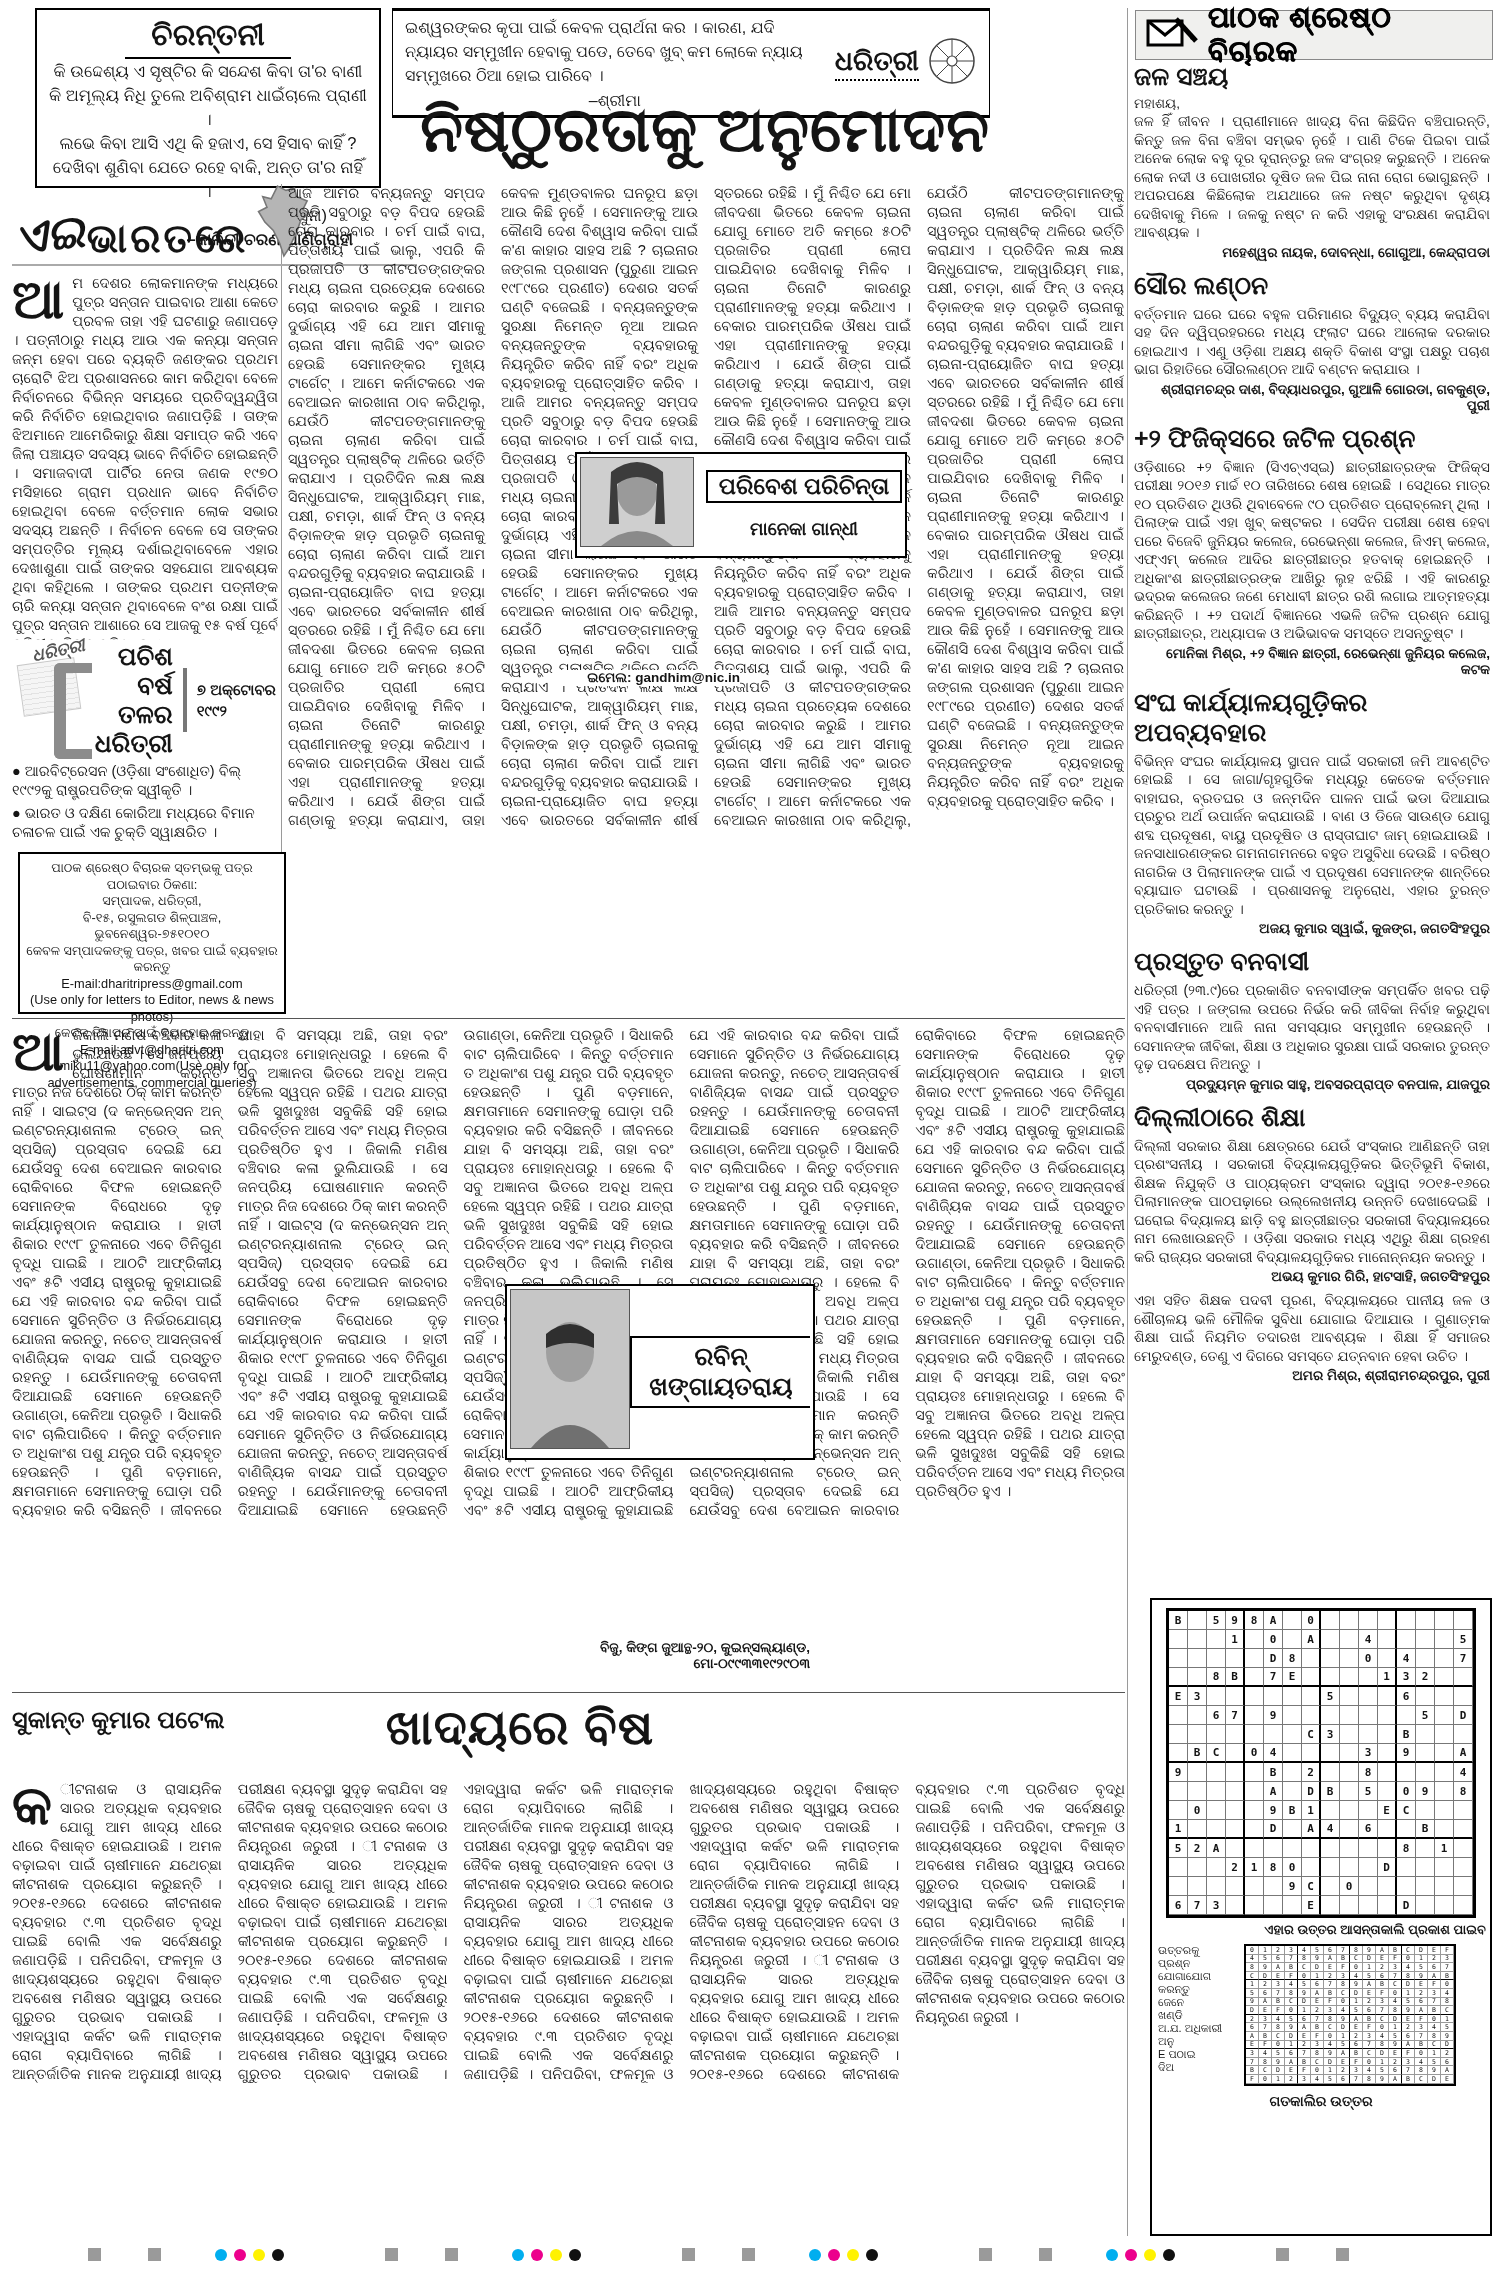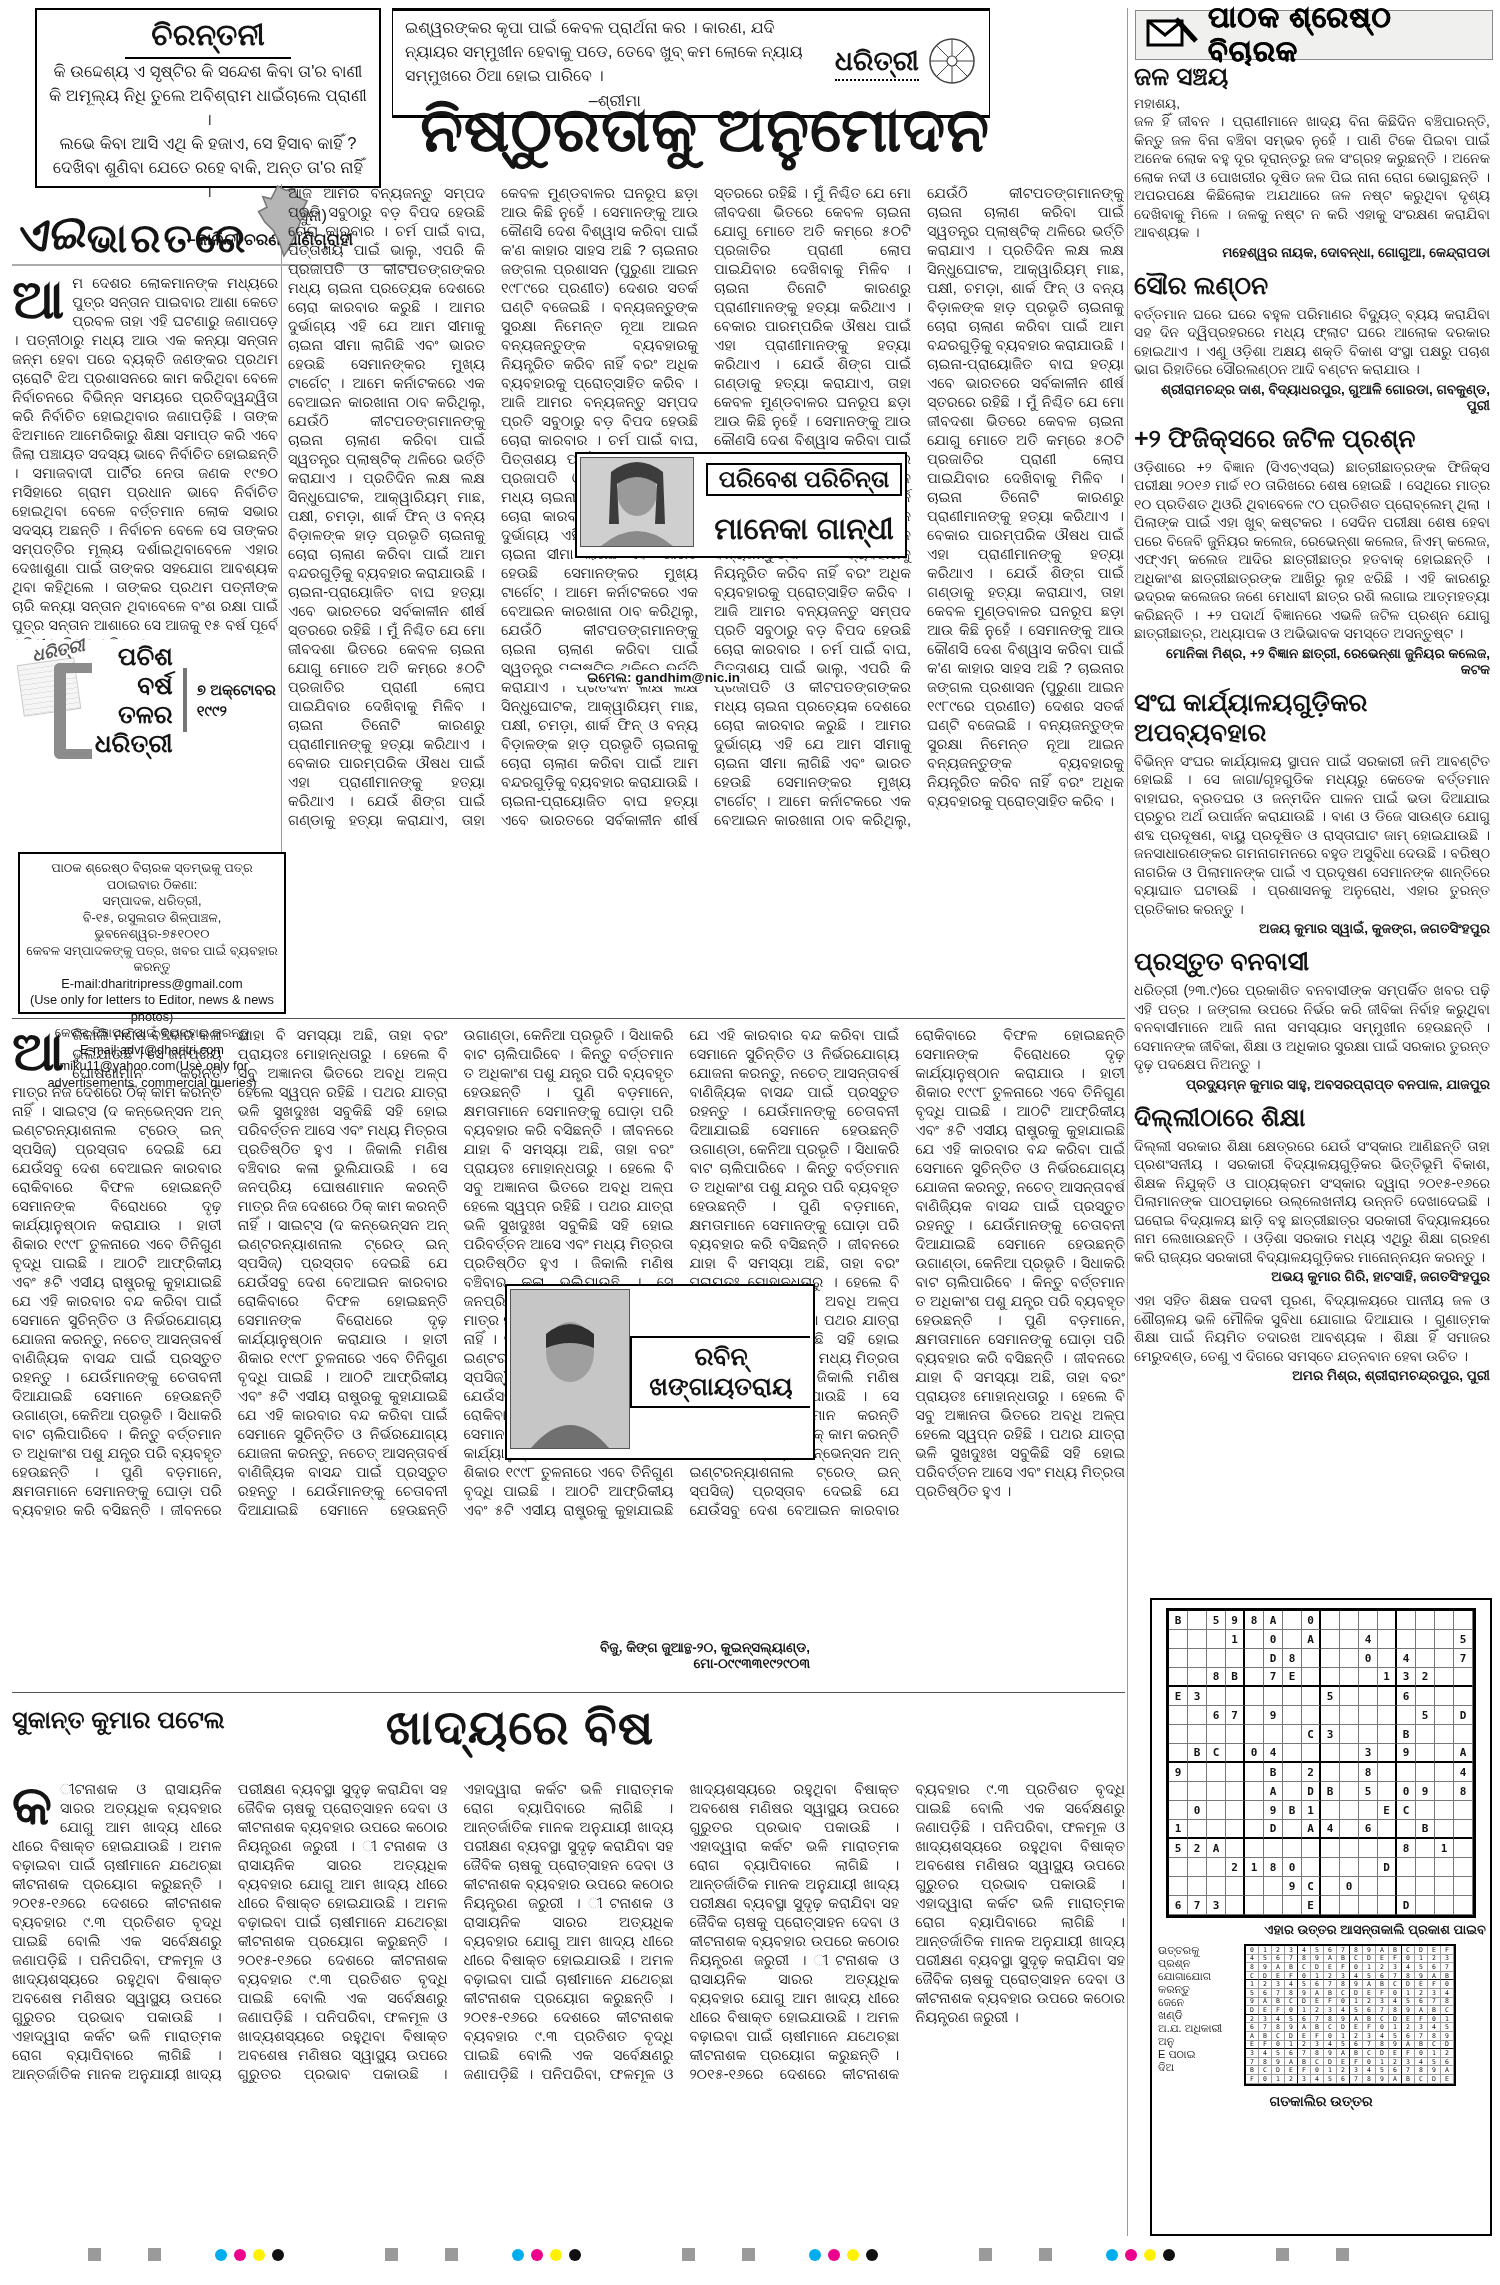--- a/index.html
+++ b/index.html
@@ -162,20 +162,24 @@
     <div class="fb-title right" style="flex:1;">
       <div>ପଚିଶ ବର୍ଷ</div>
       <div>ତଳର ଧରିତ୍ରୀ</div>
     </div>
     <div id="fb-divider"></div>
     <div class="fb-date">
       <div>୭ ଅକ୍ଟୋବର</div>
       <div>୧୯୯୨</div>
     </div>
   </div>
+  <div class="abs" id="flashback-items" style="left:12px;top:762px;width:266px;height:84px;">
+      <div class="fb-item"><span class="fb-bullet">●</span><span>ଆରବିଟ୍ରେସନ (ଓଡ଼ିଶା ସଂଶୋଧିତ) ବିଲ୍ ୧୯୯୨କୁ ରାଷ୍ଟ୍ରପତିଙ୍କ ସ୍ୱୀକୃତି ।</span></div>
+      <div class="fb-item"><span class="fb-bullet">●</span><span>ଭାରତ ଓ ଦକ୍ଷିଣ କୋରିଆ ମଧ୍ୟରେ ବିମାନ ଚଳାଚଳ ପାଇଁ ଏକ ଚୁକ୍ତି ସ୍ୱାକ୍ଷରିତ ।</span></div>
+    </div>
 
   <div class="abs box" id="contact-box" style="left:18px;top:852px;width:252px;height:146px;">
       <div class="cl">ପାଠକ ଶ୍ରେଷ୍ଠ ବିଚାରକ ସ୍ତମ୍ଭକୁ ପତ୍ର ପଠାଇବାର ଠିକଣା:</div>
       <div class="cl">ସମ୍ପାଦକ, ଧରିତ୍ରୀ,</div>
       <div class="cl">ବି-୧୫, ରସୁଲଗଡ ଶିଳ୍ପାଞ୍ଚଳ, ଭୁବନେଶ୍ୱର-୭୫୧୦୧୦</div>
       <div class="cl">କେବଳ ସମ୍ପାଦକଙ୍କୁ ପତ୍ର, ଖବର ପାଇଁ ବ୍ୟବହାର କରନ୍ତୁ</div>
       <div class="cl">E-mail:dharitripress@gmail.com</div>
       <div class="cl">(Use only for letters to Editor, news &amp; news photos)</div>
       <div class="cl">କେବଳ ବିଜ୍ଞାପନ ପାଇଁ ବ୍ୟବହାର କରନ୍ତୁ</div>
       <div class="cl">E-mail:advt@dharitri.com</div>
@@ -191,21 +195,21 @@
     <div class="photo" style="width:112px;height:88px;">
       <svg width="112" height="88" viewBox="0 0 112 88">
         <rect width="112" height="88" fill="#cfcfcf"></rect>
         <ellipse cx="56" cy="34" rx="20" ry="24" fill="#9a9a9a"></ellipse>
         <path d="M30,14 Q56,-6 82,14 L84,66 L74,66 L76,26 Q56,12 36,26 L38,66 L28,66 Z" fill="#3c3c3c"></path>
         <path d="M20,88 Q56,58 92,88 Z" fill="#8a8a8a"></path>
       </svg>
     </div>
     <div style="flex:1;display:flex;flex-direction:column;justify-content:center;padding-left:12px;">
       <div class="kicker-box" style="font-size:23px;padding:1px 4px;">ପରିବେଶ ପରିଚିନ୍ତା</div>
-      <div class="bold center" style="font-size:30px;margin-top:16px;">ମାନେକା ଗାନ୍ଧୀ</div>
+      <div class="bold center" style="font-size:18px;margin-top:16px;">ମାନେକା ଗାନ୍ଧୀ</div>
     </div>
   </div>
   <div class="abs email-line right" style="left:555px;top:670px;width:185px;z-index:4;">ଇମେଲ: gandhim@nic.in</div>
 
   <div class="hrule" style="left:12px;top:1018px;width:1113px;"></div>
 
   <div class="abs body-text" style="left:12px;top:1026px;width:1113px;height:636px;">
     <div class="cols5"><span class="dropcap">ଆ</span><span>ଜିକାଲି ମଣିଷ ବଞ୍ଚିବାର କଳା ଭୁଲିଯାଉଛି । ସେ ଜନପ୍ରିୟ ଘୋଷଣାମାନ କରନ୍ତି ମାତ୍ର ନିଜ ଦେଶରେ ଠିକ୍ କାମ କରନ୍ତି ନାହିଁ । ସାଇଟ୍ସ (ଦ କନ୍‌ଭେନ୍ସନ ଅନ୍ ଇଣ୍ଟରନ୍ୟାଶନାଲ ଟ୍ରେଡ୍ ଇନ୍ ସ୍ପସିଜ୍) ପ୍ରସ୍ତାବ ଦେଇଛି ଯେ ଯେଉଁସବୁ ଦେଶ ବେଆଇନ କାରବାର ରୋକିବାରେ ବିଫଳ ହୋଇଛନ୍ତି ସେମାନଙ୍କ ବିରୋଧରେ ଦୃଢ଼ କାର୍ଯ୍ୟାନୁଷ୍ଠାନ କରାଯାଉ । ହାତୀ ଶିକାର ୧୯୯୮ ତୁଳନାରେ ଏବେ ତିନିଗୁଣ ବୃଦ୍ଧି ପାଇଛି । ଆଠଟି ଆଫ୍ରିକୀୟ ଏବଂ ୫ଟି ଏସୀୟ ରାଷ୍ଟ୍ରକୁ କୁହାଯାଇଛି ଯେ ଏହି କାରବାର ବନ୍ଦ କରିବା ପାଇଁ ସେମାନେ ସୁଚିନ୍ତିତ ଓ ନିର୍ଭରଯୋଗ୍ୟ ଯୋଜନା କରନ୍ତୁ, ନଚେତ୍ ଆସନ୍ତାବର୍ଷ ବାଣିଜ୍ୟିକ ବାସନ୍ଦ ପାଇଁ ପ୍ରସ୍ତୁତ ରହନ୍ତୁ । ଯେଉଁମାନଙ୍କୁ ଚେତାବନୀ ଦିଆଯାଇଛି ସେମାନେ ହେଉଛନ୍ତି ଉଗାଣ୍ଡା, କେନିଆ ପ୍ରଭୃତି । ସିଧାକରି ବାଟ ଚାଲିପାରିବେ । କିନ୍ତୁ ବର୍ତ୍ତମାନ ତ ଅଧିକାଂଶ ପଶୁ ଯନ୍ତ୍ର ପରି ବ୍ୟବହୃତ ହେଉଛନ୍ତି । ପୁଣି ବଡ଼ମାନେ, କ୍ଷମତାମାନେ ସେମାନଙ୍କୁ ଘୋଡ଼ା ପରି ବ୍ୟବହାର କରି ବସିଛନ୍ତି । ଜୀବନରେ ଯାହା ବି ସମସ୍ୟା ଅଛି, ତାହା ବରଂ ପ୍ରାୟତଃ ମୋହାନ୍ଧତାରୁ । ହେଲେ ବି ସବୁ ଅଜ୍ଞାନତା ଭିତରେ ଅବଧି ଅଳ୍ପ ହେଲେ ସ୍ୱପ୍ନ ରହିଛି । ପଥର ଯାତ୍ରା ଭଳି ସୁଖଦୁଃଖ ସବୁକିଛି ସହି ହୋଇ ପରିବର୍ତ୍ତନ ଆସେ ଏବଂ ମଧ୍ୟ ମିତ୍ରତା ପ୍ରତିଷ୍ଠିତ ହୁଏ । ଜିକାଲି ମଣିଷ ବଞ୍ଚିବାର କଳା ଭୁଲିଯାଉଛି । ସେ ଜନପ୍ରିୟ ଘୋଷଣାମାନ କରନ୍ତି ମାତ୍ର ନିଜ ଦେଶରେ ଠିକ୍ କାମ କରନ୍ତି ନାହିଁ । ସାଇଟ୍ସ (ଦ କନ୍‌ଭେନ୍ସନ ଅନ୍ ଇଣ୍ଟରନ୍ୟାଶନାଲ ଟ୍ରେଡ୍ ଇନ୍ ସ୍ପସିଜ୍) ପ୍ରସ୍ତାବ ଦେଇଛି ଯେ ଯେଉଁସବୁ ଦେଶ ବେଆଇନ କାରବାର ରୋକିବାରେ ବିଫଳ ହୋଇଛନ୍ତି ସେମାନଙ୍କ ବିରୋଧରେ ଦୃଢ଼ କାର୍ଯ୍ୟାନୁଷ୍ଠାନ କରାଯାଉ । ହାତୀ ଶିକାର ୧୯୯୮ ତୁଳନାରେ ଏବେ ତିନିଗୁଣ ବୃଦ୍ଧି ପାଇଛି । ଆଠଟି ଆଫ୍ରିକୀୟ ଏବଂ ୫ଟି ଏସୀୟ ରାଷ୍ଟ୍ରକୁ କୁହାଯାଇଛି ଯେ ଏହି କାରବାର ବନ୍ଦ କରିବା ପାଇଁ ସେମାନେ ସୁଚିନ୍ତିତ ଓ ନିର୍ଭରଯୋଗ୍ୟ ଯୋଜନା କରନ୍ତୁ, ନଚେତ୍ ଆସନ୍ତାବର୍ଷ ବାଣିଜ୍ୟିକ ବାସନ୍ଦ ପାଇଁ ପ୍ରସ୍ତୁତ ରହନ୍ତୁ । ଯେଉଁମାନଙ୍କୁ ଚେତାବନୀ ଦିଆଯାଇଛି ସେମାନେ ହେଉଛନ୍ତି ଉଗାଣ୍ଡା, କେନିଆ ପ୍ରଭୃତି । ସିଧାକରି ବାଟ ଚାଲିପାରିବେ । କିନ୍ତୁ ବର୍ତ୍ତମାନ ତ ଅଧିକାଂଶ ପଶୁ ଯନ୍ତ୍ର ପରି ବ୍ୟବହୃତ ହେଉଛନ୍ତି । ପୁଣି ବଡ଼ମାନେ, କ୍ଷମତାମାନେ ସେମାନଙ୍କୁ ଘୋଡ଼ା ପରି ବ୍ୟବହାର କରି ବସିଛନ୍ତି । ଜୀବନରେ ଯାହା ବି ସମସ୍ୟା ଅଛି, ତାହା ବରଂ ପ୍ରାୟତଃ ମୋହାନ୍ଧତାରୁ । ହେଲେ ବି ସବୁ ଅଜ୍ଞାନତା ଭିତରେ ଅବଧି ଅଳ୍ପ ହେଲେ ସ୍ୱପ୍ନ ରହିଛି । ପଥର ଯାତ୍ରା ଭଳି ସୁଖଦୁଃଖ ସବୁକିଛି ସହି ହୋଇ ପରିବର୍ତ୍ତନ ଆସେ ଏବଂ ମଧ୍ୟ ମିତ୍ରତା ପ୍ରତିଷ୍ଠିତ ହୁଏ । ଜିକାଲି ମଣିଷ ବଞ୍ଚିବାର କଳା ଭୁଲିଯାଉଛି । ସେ ଜନପ୍ରିୟ ଘୋଷଣାମାନ କରନ୍ତି ମାତ୍ର ନିଜ ଦେଶରେ ଠିକ୍ କାମ କରନ୍ତି ନାହିଁ । ସାଇଟ୍ସ (ଦ କନ୍‌ଭେନ୍ସନ ଅନ୍ ଇଣ୍ଟରନ୍ୟାଶନାଲ ଟ୍ରେଡ୍ ଇନ୍ ସ୍ପସିଜ୍) ପ୍ରସ୍ତାବ ଦେଇଛି ଯେ ଯେଉଁସବୁ ଦେଶ ବେଆଇନ କାରବାର ରୋକିବାରେ ବିଫଳ ହୋଇଛନ୍ତି ସେମାନଙ୍କ ବିରୋଧରେ ଦୃଢ଼ କାର୍ଯ୍ୟାନୁଷ୍ଠାନ କରାଯାଉ । ହାତୀ ଶିକାର ୧୯୯୮ ତୁଳନାରେ ଏବେ ତିନିଗୁଣ ବୃଦ୍ଧି ପାଇଛି । ଆଠଟି ଆଫ୍ରିକୀୟ ଏବଂ ୫ଟି ଏସୀୟ ରାଷ୍ଟ୍ରକୁ କୁହାଯାଇଛି ଯେ ଏହି କାରବାର ବନ୍ଦ କରିବା ପାଇଁ ସେମାନେ ସୁଚିନ୍ତିତ ଓ ନିର୍ଭରଯୋଗ୍ୟ ଯୋଜନା କରନ୍ତୁ, ନଚେତ୍ ଆସନ୍ତାବର୍ଷ ବାଣିଜ୍ୟିକ ବାସନ୍ଦ ପାଇଁ ପ୍ରସ୍ତୁତ ରହନ୍ତୁ । ଯେଉଁମାନଙ୍କୁ ଚେତାବନୀ ଦିଆଯାଇଛି ସେମାନେ ହେଉଛନ୍ତି ଉଗାଣ୍ଡା, କେନିଆ ପ୍ରଭୃତି । ସିଧାକରି ବାଟ ଚାଲିପାରିବେ । କିନ୍ତୁ ବର୍ତ୍ତମାନ ତ ଅଧିକାଂଶ ପଶୁ ଯନ୍ତ୍ର ପରି ବ୍ୟବହୃତ ହେଉଛନ୍ତି । ପୁଣି ବଡ଼ମାନେ, କ୍ଷମତାମାନେ ସେମାନଙ୍କୁ ଘୋଡ଼ା ପରି ବ୍ୟବହାର କରି ବସିଛନ୍ତି । ଜୀବନରେ ଯାହା ବି ସମସ୍ୟା ଅଛି, ତାହା ବରଂ ପ୍ରାୟତଃ ମୋହାନ୍ଧତାରୁ । ହେଲେ ବି ସବୁ ଅଜ୍ଞାନତା ଭିତରେ ଅବଧି ଅଳ୍ପ ହେଲେ ସ୍ୱପ୍ନ ରହିଛି । ପଥର ଯାତ୍ରା ଭଳି ସୁଖଦୁଃଖ ସବୁକିଛି ସହି ହୋଇ ପରିବର୍ତ୍ତନ ଆସେ ଏବଂ ମଧ୍ୟ ମିତ୍ରତା ପ୍ରତିଷ୍ଠିତ ହୁଏ । ଜିକାଲି ମଣିଷ ବଞ୍ଚିବାର କଳା ଭୁଲିଯାଉଛି । ସେ ଜନପ୍ରିୟ ଘୋଷଣାମାନ କରନ୍ତି ମାତ୍ର ନିଜ ଦେଶରେ ଠିକ୍ କାମ କରନ୍ତି ନାହିଁ । ସାଇଟ୍ସ (ଦ କନ୍‌ଭେନ୍ସନ ଅନ୍ ଇଣ୍ଟରନ୍ୟାଶନାଲ ଟ୍ରେଡ୍ ଇନ୍ ସ୍ପସିଜ୍) ପ୍ରସ୍ତାବ ଦେଇଛି ଯେ ଯେଉଁସବୁ ଦେଶ ବେଆଇନ କାରବାର ରୋକିବାରେ ବିଫଳ ହୋଇଛନ୍ତି ସେମାନଙ୍କ ବିରୋଧରେ ଦୃଢ଼ କାର୍ଯ୍ୟାନୁଷ୍ଠାନ କରାଯାଉ । ହାତୀ ଶିକାର ୧୯୯୮ ତୁଳନାରେ ଏବେ ତିନିଗୁଣ ବୃଦ୍ଧି ପାଇଛି । ଆଠଟି ଆଫ୍ରିକୀୟ ଏବଂ ୫ଟି ଏସୀୟ ରାଷ୍ଟ୍ରକୁ କୁହାଯାଇଛି ଯେ ଏହି କାରବାର ବନ୍ଦ କରିବା ପାଇଁ ସେମାନେ ସୁଚିନ୍ତିତ ଓ ନିର୍ଭରଯୋଗ୍ୟ ଯୋଜନା କରନ୍ତୁ, ନଚେତ୍ ଆସନ୍ତାବର୍ଷ ବାଣିଜ୍ୟିକ ବାସନ୍ଦ ପାଇଁ ପ୍ରସ୍ତୁତ ରହନ୍ତୁ । ଯେଉଁମାନଙ୍କୁ ଚେତାବନୀ ଦିଆଯାଇଛି ସେମାନେ ହେଉଛନ୍ତି ଉଗାଣ୍ଡା, କେନିଆ ପ୍ରଭୃତି । ସିଧାକରି ବାଟ ଚାଲିପାରିବେ । କିନ୍ତୁ ବର୍ତ୍ତମାନ ତ ଅଧିକାଂଶ ପଶୁ ଯନ୍ତ୍ର ପରି ବ୍ୟବହୃତ ହେଉଛନ୍ତି । ପୁଣି ବଡ଼ମାନେ, କ୍ଷମତାମାନେ ସେମାନଙ୍କୁ ଘୋଡ଼ା ପରି ବ୍ୟବହାର କରି ବସିଛନ୍ତି । ଜୀବନରେ ଯାହା ବି ସମସ୍ୟା ଅଛି, ତାହା ବରଂ ପ୍ରାୟତଃ ମୋହାନ୍ଧତାରୁ । ହେଲେ ବି ସବୁ ଅଜ୍ଞାନତା ଭିତରେ ଅବଧି ଅଳ୍ପ ହେଲେ ସ୍ୱପ୍ନ ରହିଛି । ପଥର ଯାତ୍ରା ଭଳି ସୁଖଦୁଃଖ ସବୁକିଛି ସହି ହୋଇ ପରିବର୍ତ୍ତନ ଆସେ ଏବଂ ମଧ୍ୟ ମିତ୍ରତା ପ୍ରତିଷ୍ଠିତ ହୁଏ ।</span></div>
   </div>
 

